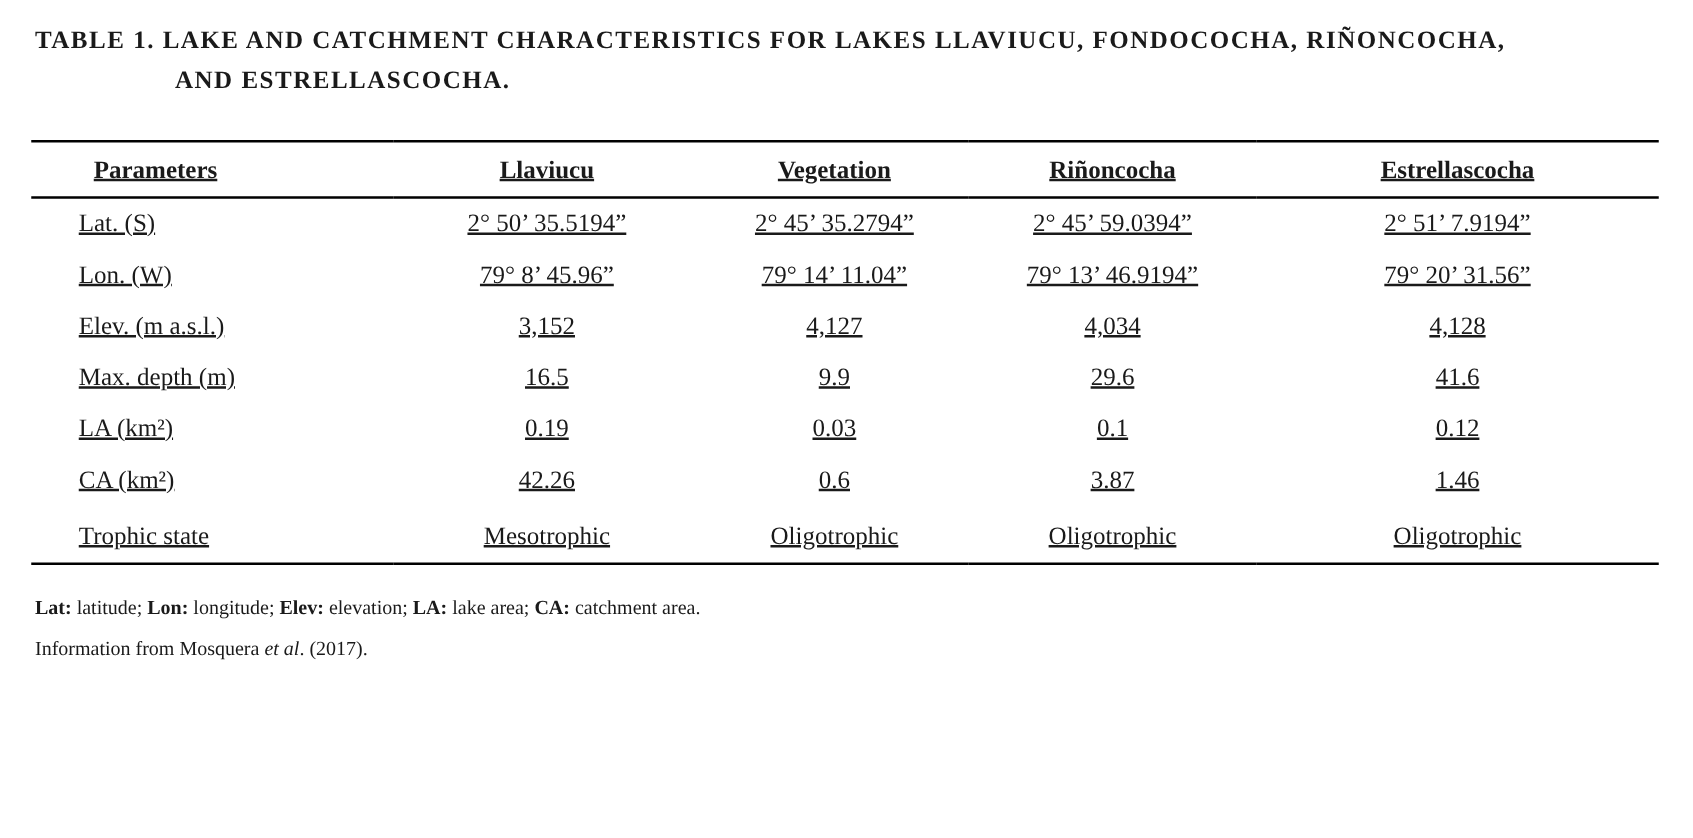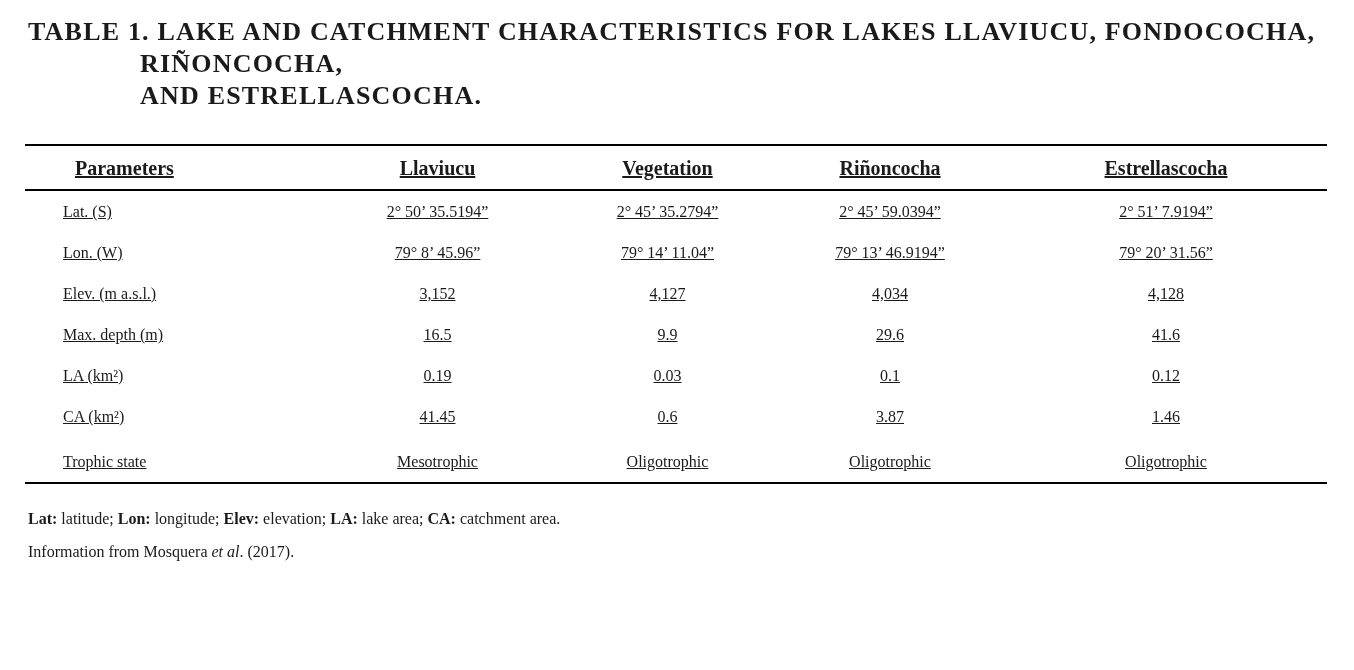--- a/index.html
+++ b/index.html
@@ -9,21 +9,21 @@
     background: #ffffff;
     color: #1a1a1a;
     font-family: "Liberation Serif", "DejaVu Serif", serif;
     overflow: hidden;
   }
   .page { width: 1354px; height: 670px; position: relative; }
 
   .table-title {
     margin: 16px 0 0 28px;
     width: 1304px;
-    font-size: 26px;
+    font-size: 20px;
     font-weight: bold;
     line-height: 32px;
     letter-spacing: 1.2px;
     white-space: pre-line;
     padding-left: 112px;
     text-indent: -112px;
   }
 
   table.char-table {
     border-collapse: collapse;
@@ -41,21 +41,21 @@
     line-height: 24px;
     padding: 10px 2px 9px 2px;
     text-align: center;
     vertical-align: middle;
   }
   .char-table thead th.param-col {
     text-align: left;
     padding-left: 50px;
   }
   .char-table td {
-    font-size: 16px;
+    font-size: 20px;
     line-height: 25px;
     padding: 8px 2px;
     text-align: center;
     vertical-align: top;
     white-space: pre-line;
   }
   .char-table td.param {
     text-align: left;
     padding-left: 38px;
   }
@@ -125,21 +125,21 @@
       </tr>
       <tr class="row-lake-area">
         <td class="param">LA (km²)</td>
         <td>0.19</td>
         <td>0.03</td>
         <td>0.1</td>
         <td>0.12</td>
       </tr>
       <tr class="row-catchment-area">
         <td class="param">CA (km²)</td>
-        <td>41.45</td>
+        <td>42.26</td>
         <td>0.6</td>
         <td>3.87</td>
         <td>1.46</td>
       </tr>
       <tr class="row-trophic">
         <td class="param">Trophic state</td>
         <td>Mesotrophic</td>
         <td>Oligotrophic</td>
         <td>Oligotrophic</td>
         <td>Oligotrophic</td>

